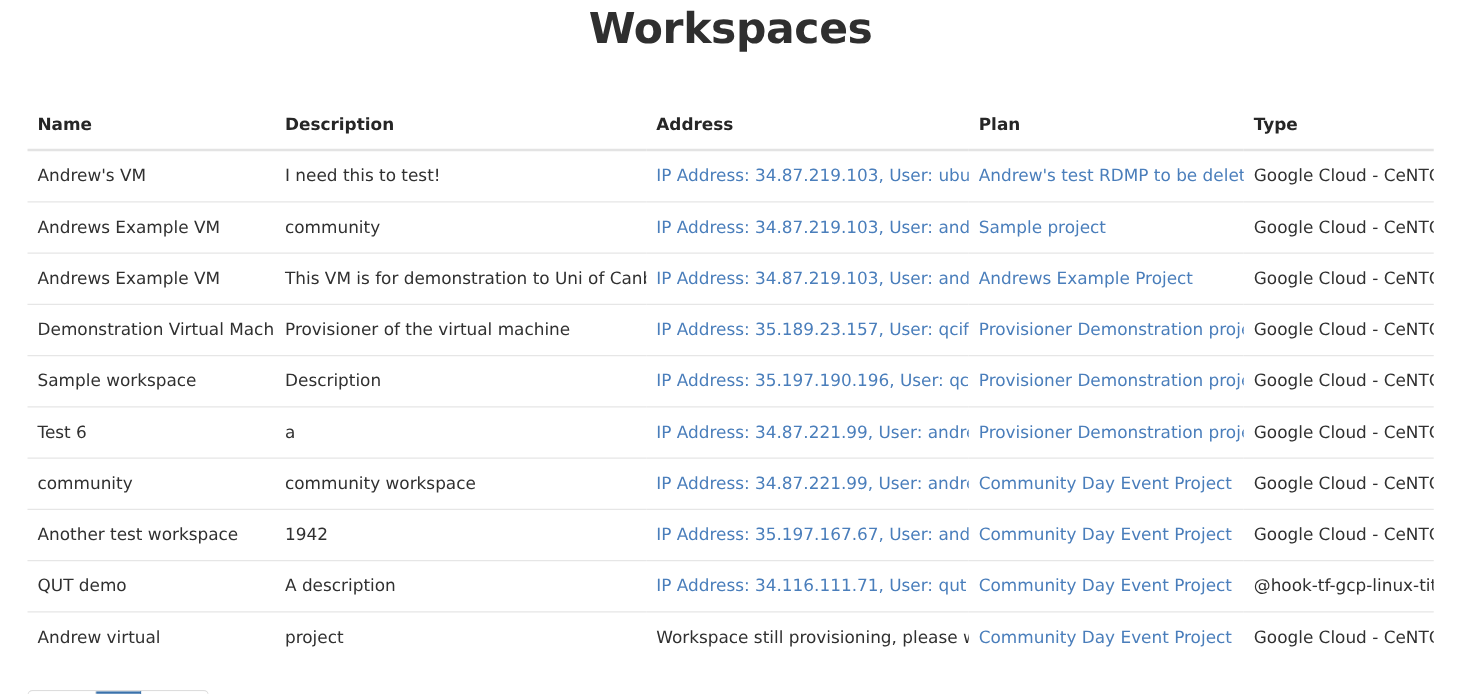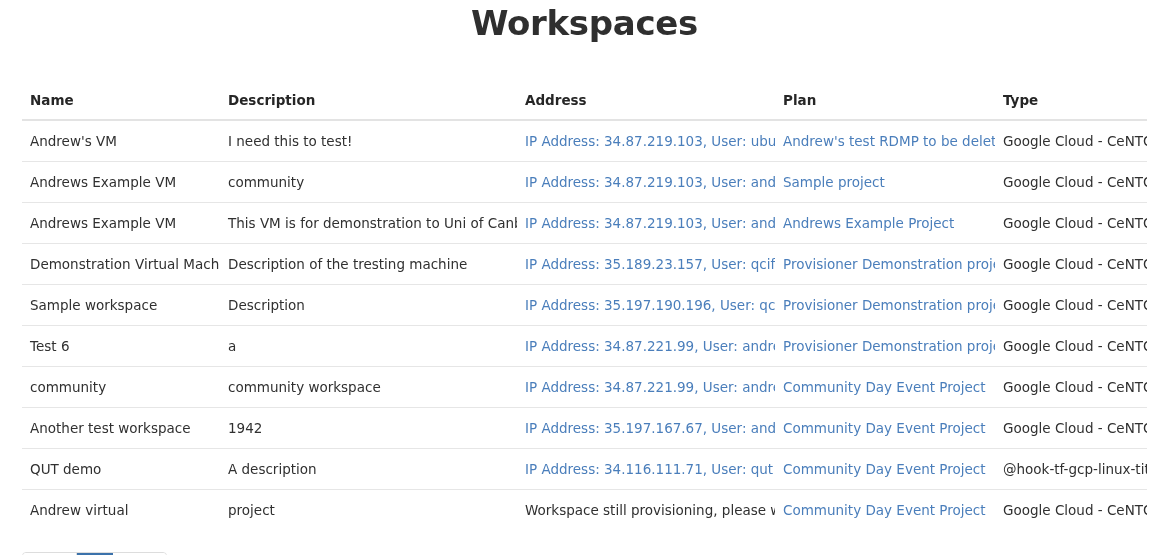--- a/index.html
+++ b/index.html
@@ -158,21 +158,21 @@
           </tr>
           <tr>
             <td>Andrews Example VM</td>
             <td>This VM is for demonstration to Uni of Canberra</td>
             <td><a class="cell-link" href="#">IP Address: 34.87.219.103, User: andrew</a></td>
             <td><a class="cell-link" href="#">Andrews Example Project</a></td>
             <td>Google Cloud - CeNTOS 7</td>
           </tr>
           <tr>
             <td>Demonstration Virtual Machine</td>
-            <td>Description of the tresting machine</td>
+            <td>Provisioner of the virtual machine</td>
             <td><a class="cell-link" href="#">IP Address: 35.189.23.157, User: qcif</a></td>
             <td><a class="cell-link" href="#">Provisioner Demonstration project</a></td>
             <td>Google Cloud - CeNTOS 7</td>
           </tr>
           <tr>
             <td>Sample workspace</td>
             <td>Description</td>
             <td><a class="cell-link" href="#">IP Address: 35.197.190.196, User: qcif2</a></td>
             <td><a class="cell-link" href="#">Provisioner Demonstration project</a></td>
             <td>Google Cloud - CeNTOS 7</td>

